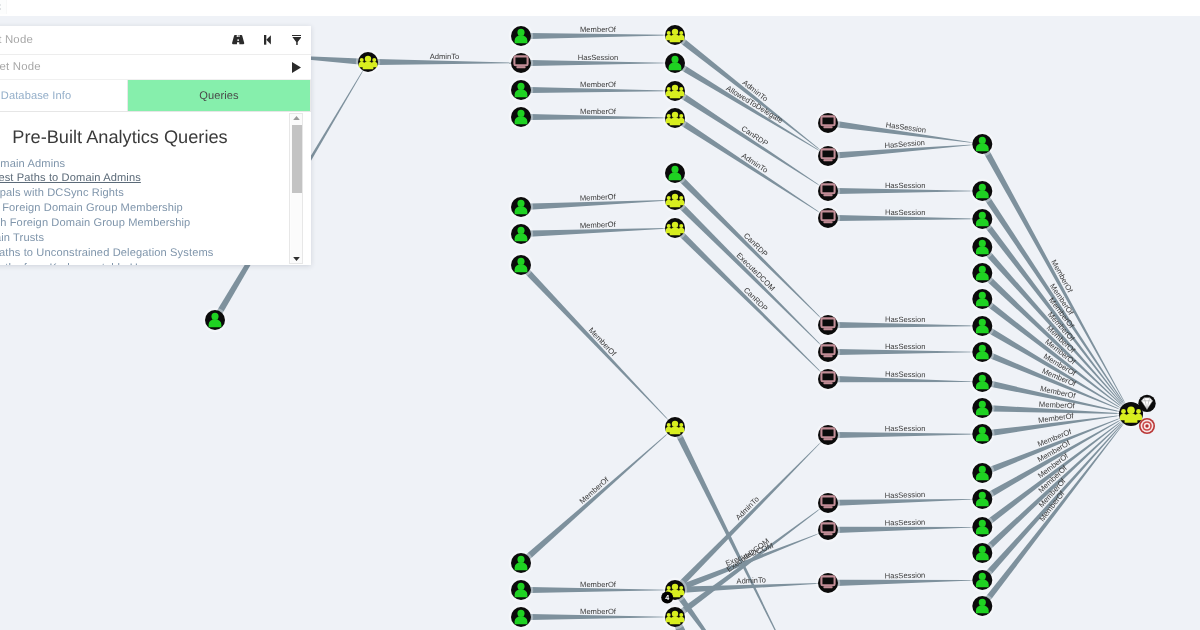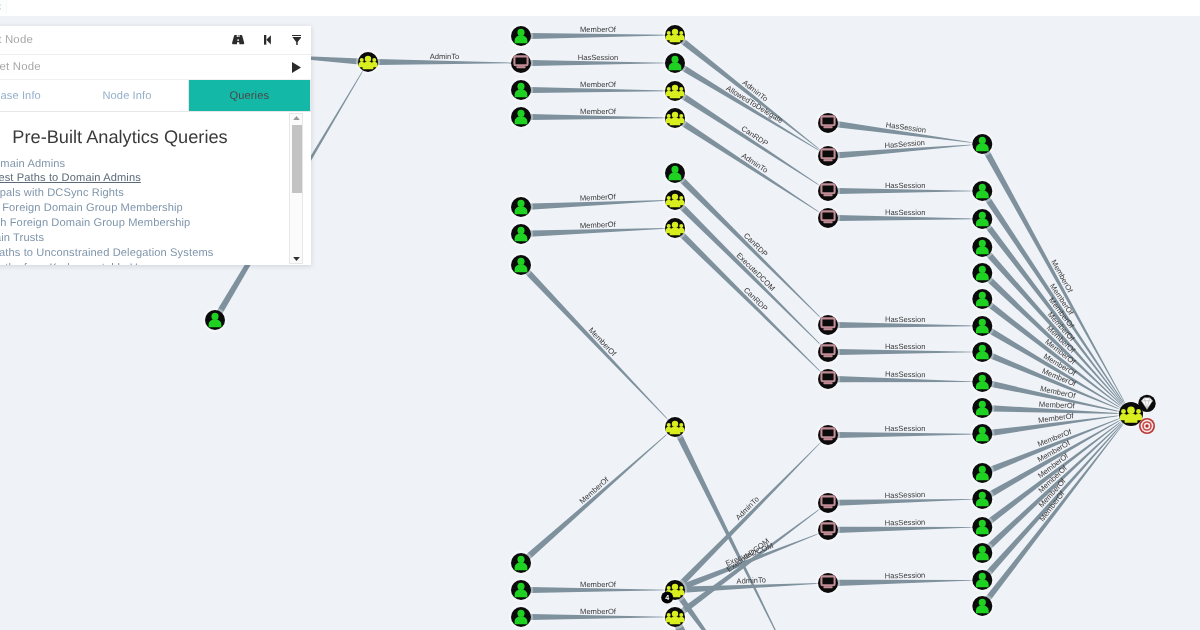--- a/index.html
+++ b/index.html
@@ -28,21 +28,21 @@
   .srow.second{height:24px;}
   .sinput{flex:1;padding-left:31.5px;font-size:11.4px;color:#a6a6a6;
           letter-spacing:.2px;}
   .sicons{display:flex;align-items:center;}
   .sicon{width:29px;height:27px;display:flex;align-items:center;justify-content:center;}
   .sicon svg{display:block;}
   #tabs{display:flex;height:31px;border-top:1px solid #f0f0f0;}
   .tab{flex:1;display:flex;align-items:center;justify-content:center;
        font-size:11.1px;color:#93aec9;letter-spacing:.1px;}
   .tab.active{color:#4a4a4a;border-left:1px solid #e8e8e8;
-              border-right:1px solid #e8e8e8;background:#14b8a6;}
+              border-right:1px solid #e8e8e8;background:#86efac;}
   #tabpanel{position:relative;border-top:1px solid #e6e6e6;height:153px;overflow:hidden;}
   #qhead{font-size:18.2px;color:#3a3a3a;text-align:center;
          margin:0;height:28px;line-height:30px;
          font-weight:400;letter-spacing:0px;padding:9.5px 16px 0 0;}
   #qlist{padding:7px 0 0 0;}
   .qitem{font-size:11.1px;color:#7f95ab;padding:0 0 0 1px;height:14.9px;
          line-height:14.9px;letter-spacing:.12px;white-space:nowrap;}
   .qitem.sel{color:#5b6a78;text-decoration:underline;}
   
   #sb{position:absolute;right:8px;top:1px;width:14px;height:151px;background:#fdfdfd;
@@ -680,21 +680,20 @@
       <div class="sicons">
         <div class="sicon">
           <svg width="9" height="11" viewBox="0 0 90 110">
               <path fill="#2b2b2b" d="M0 0 90 55 0 110z"></path>
             </svg>
         </div>
       </div>
     </div>
     <div id="tabs">
         <div class="tab">Database Info</div>
-        <div class="tab">Node Info</div>
         <div class="tab active">Queries</div>
       </div>
     <div id="tabpanel">
       <div id="qhead">Pre-Built Analytics Queries</div>
       <div id="qlist">
           <div class="qitem">Find all Domain Admins</div>
           <div class="qitem sel">Find Shortest Paths to Domain Admins</div>
           <div class="qitem">Find Principals with DCSync Rights</div>
           <div class="qitem">Users with Foreign Domain Group Membership</div>
           <div class="qitem">Groups with Foreign Domain Group Membership</div>

